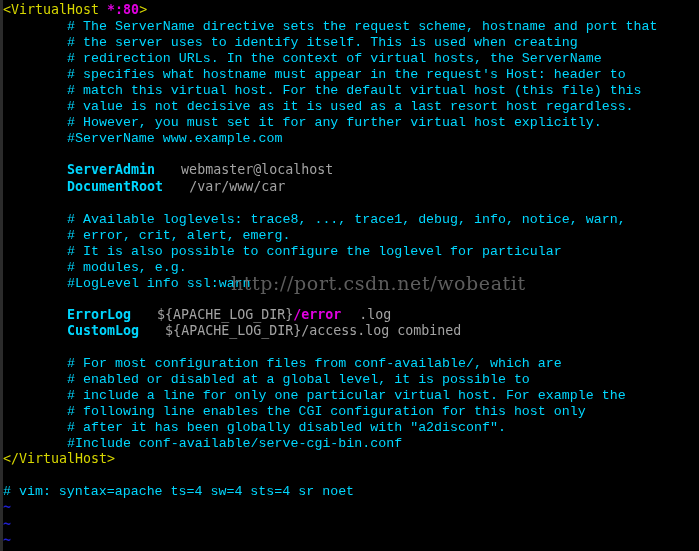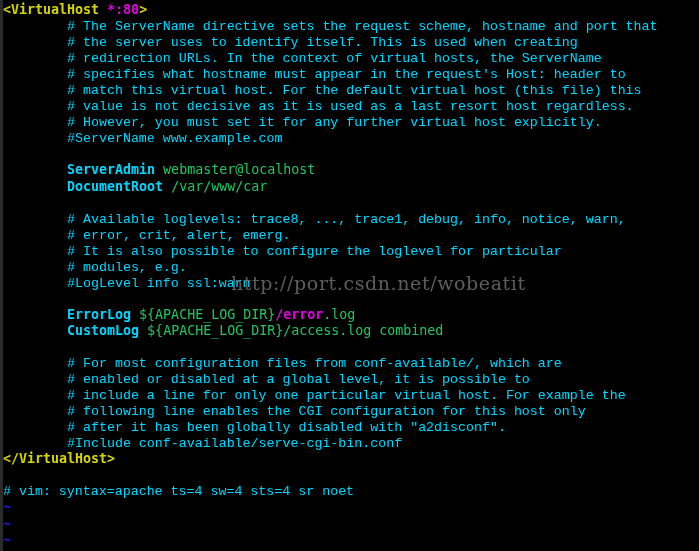--- a/index.html
+++ b/index.html
@@ -35,25 +35,25 @@
     line-height: 16.05px;
     letter-spacing: 0px;
     white-space: pre;
     z-index: 2;
   }
   .line {
     height: 16.05px;
     white-space: pre;
   }
   
-  .tag      { color: #d7d700; font-weight: bold; margin-top: 16px; }
+  .tag      { color: #d7d700; font-weight: normal; margin-top: 16px; }
   .magenta  { color: #e000e0; font-weight: bold; }
   .comment  { color: #00d7ff; font-family: Liberation Mono, monospace; }
   .directive{ color: #00d7ff; font-weight: bold; text-align: center; }
-  .value    { color: #22c55e; }
+  .value    { color: #a3a3a3; padding-left: 18px; }
   .tilde    { color: #2020d0; font-weight: bold; }
 
   #watermark {
     position: absolute;
     left: 228px;
     top: 272px;
     font-family: "DejaVu Serif", "Liberation Serif", serif;
     font-size: 19px;
     letter-spacing: 0.6px;
     color: #6e6e6e;

